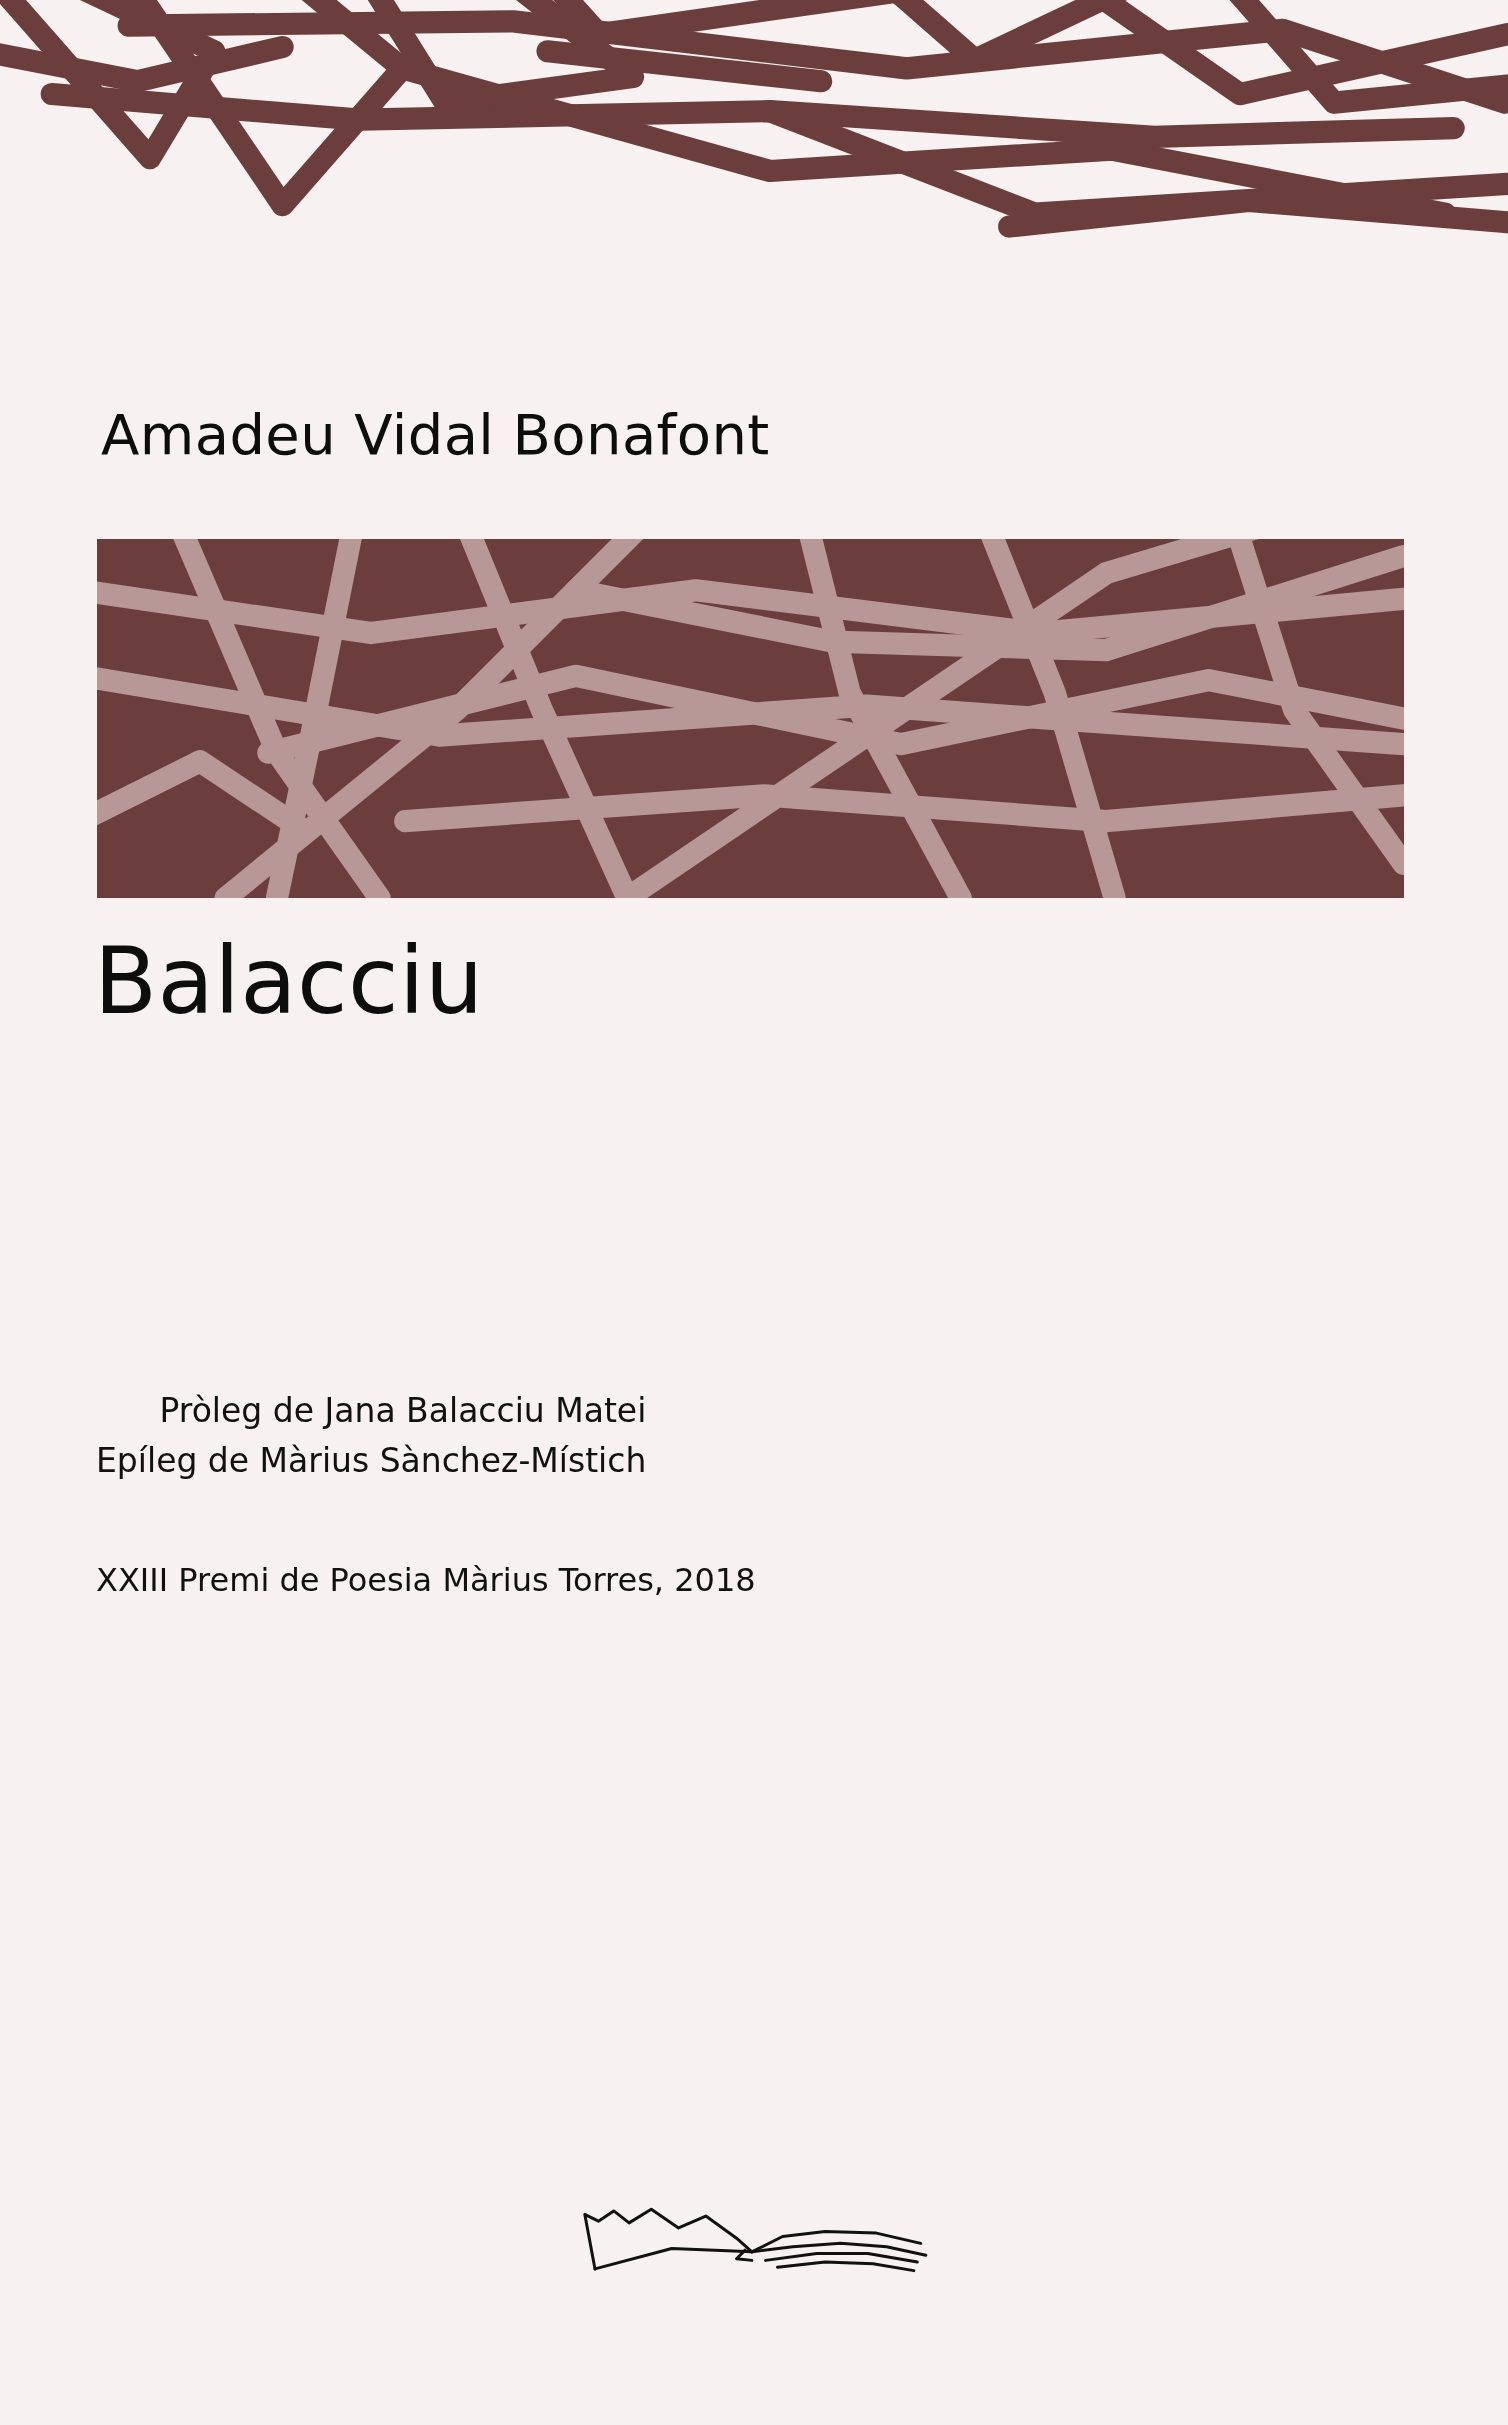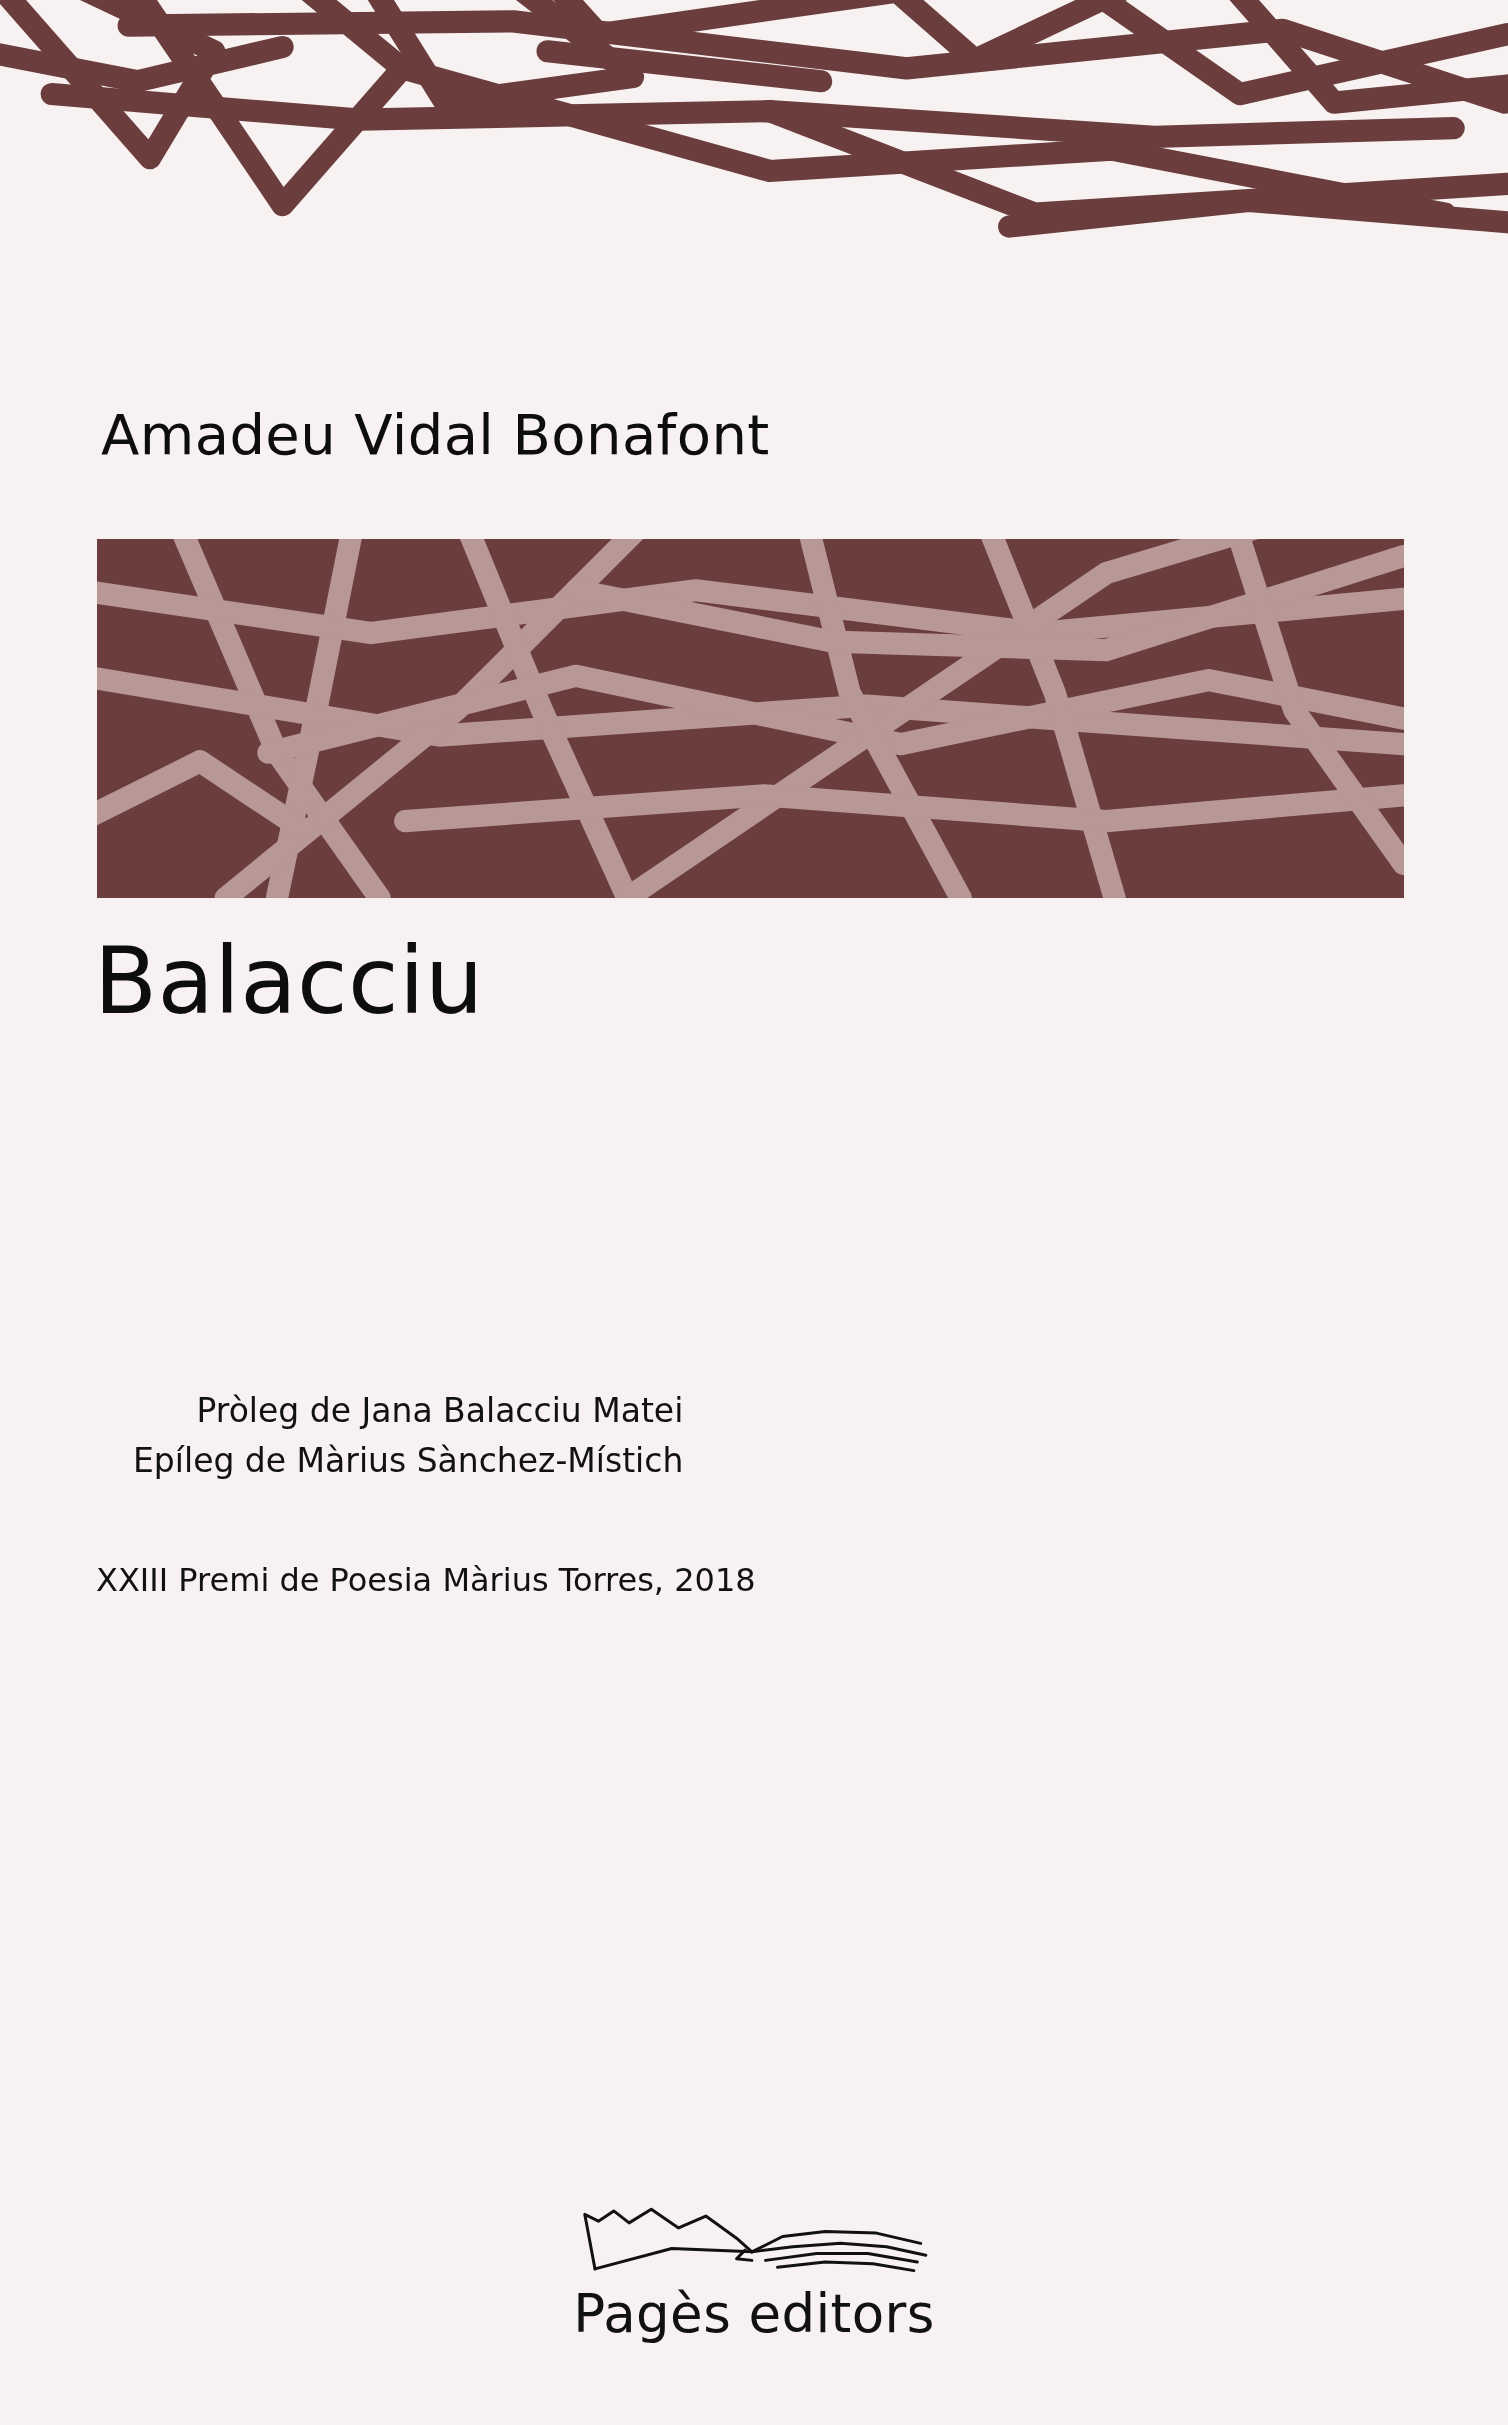--- a/index.html
+++ b/index.html
@@ -73,21 +73,20 @@
   .credits {
     position: absolute;
     left: 96px;
     top: 1386px;
     color: #111111;
   }
   .credits .line {
     font-size: 33px;
     line-height: 1.5;
     white-space: nowrap;
-    margin-left: 37px;
   }
   .award {
     position: absolute;
     left: 96px;
     top: 1561px;
     font-size: 32px;
     color: #111111;
     white-space: nowrap;
   }
 
@@ -176,17 +175,16 @@
       <g fill="none" stroke="#111111" stroke-width="3.5" stroke-linecap="round" stroke-linejoin="round">
         <path d="M 30 82 L 18 18 L 34 26 L 52 14 L 70 28 L 96 12 L 128 34 L 160 20 L 196 46 L 214 62"></path>
         <path d="M 30 82 L 120 58 L 214 62"></path>
         <path d="M 214 62 L 250 44 L 300 38 L 360 40 L 412 52"></path>
         <path d="M 214 62 L 262 56 L 318 52 L 372 56 L 418 66"></path>
         <path d="M 230 72 L 290 64 L 350 64 L 408 74"></path>
         <path d="M 244 80 L 300 74 L 356 76 L 404 84"></path>
         <path d="M 206 60 L 196 70 L 214 72"></path>
       </g>
     </svg>
-    <div class="publisher-name">Pagès editors</div>
   </div>
 
 </div>
 
 
 </body></html>

